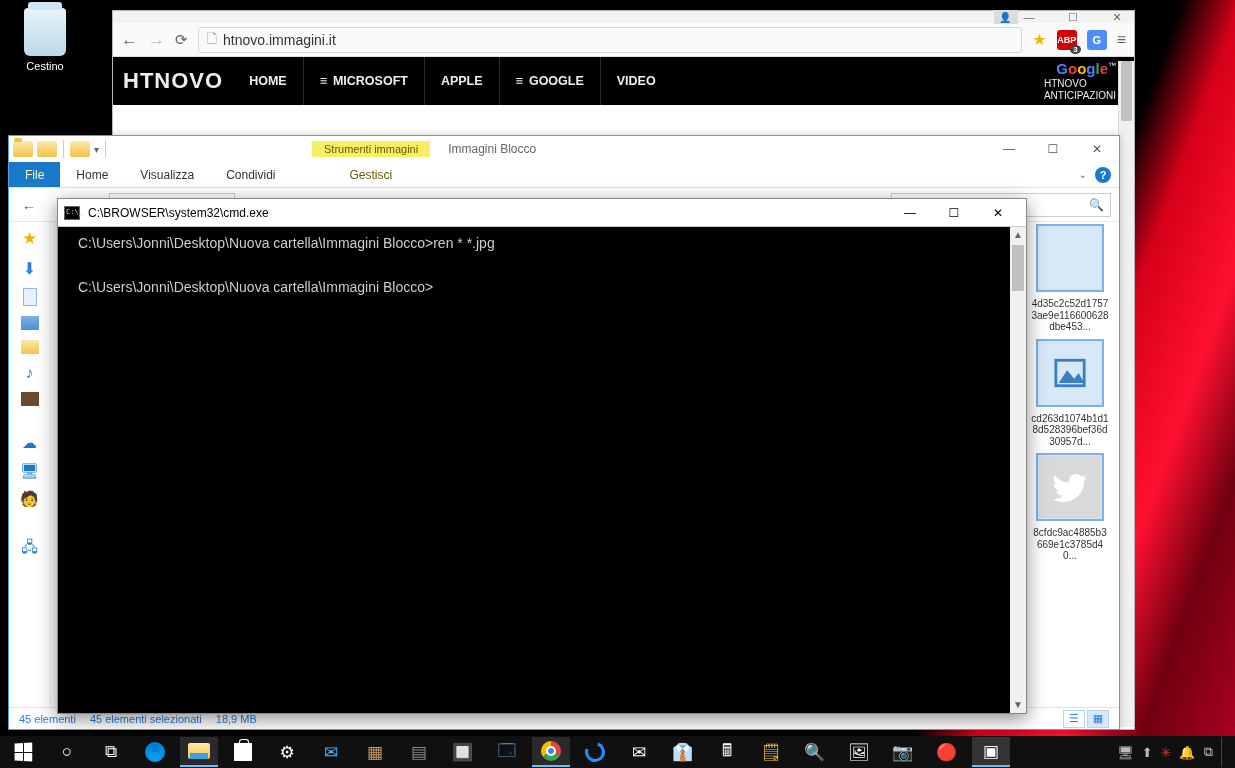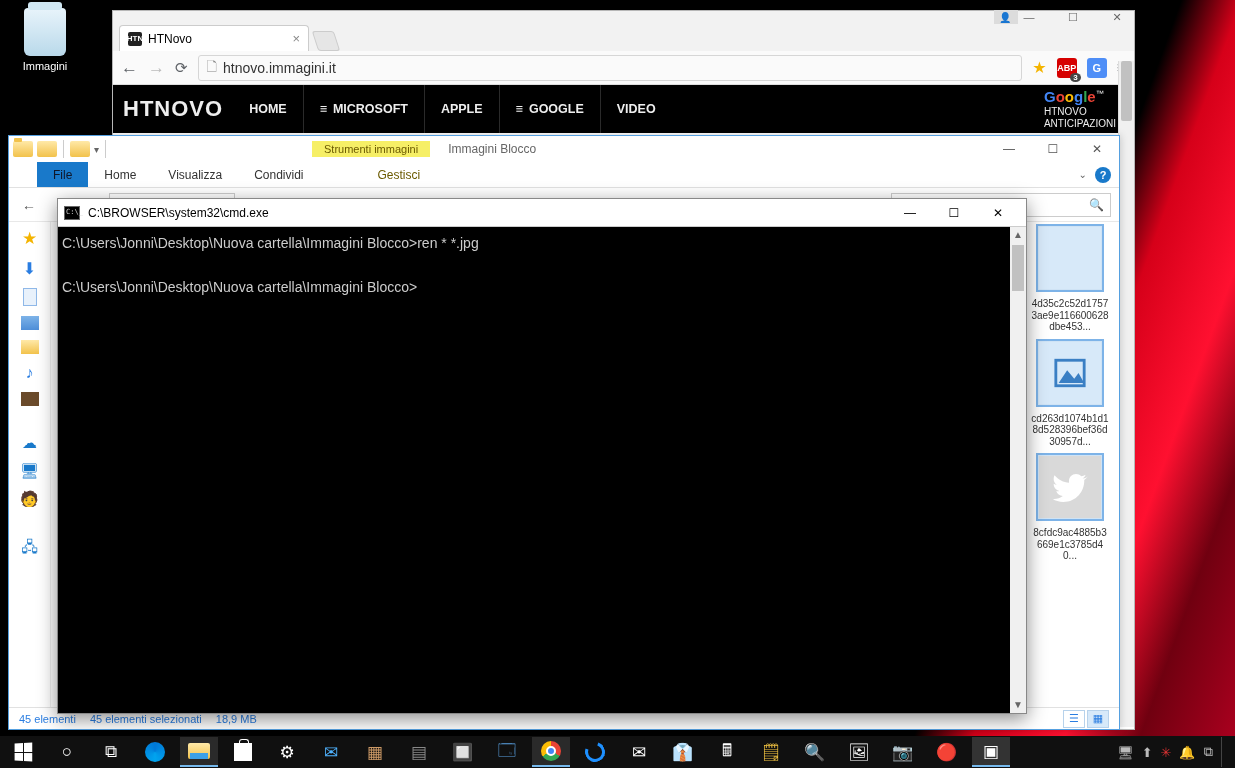--- a/index.html
+++ b/index.html
@@ -35,40 +35,40 @@
 .gt { width:20px; height:20px; background:#4e8ef7; border-radius:3px; display:flex; align-items:center; justify-content:center; color:#fff; font-size:11px; font-weight:bold; }
 .menu3 { font-size:16px; color:#5f6368; }
 .star { color:#f4b400; font-size:16px; }
 
 .site-header { height:48px; background:#000; display:flex; align-items:center; color:#eee; font-size:13px; padding:0 18px 0 10px; gap:10px; }
 .logo { font-weight:900; font-size:22px; letter-spacing:1px; font-family:Arial Black, sans-serif; }
 .site-nav { display:flex; align-items:center; height:100%; }
 .site-nav .item { padding:0 16px; height:100%; display:flex; align-items:center; gap:6px; border-left:1px solid #2a2a2a; font-weight:600; font-size:12.5px; }
 .site-nav .item:first-child{border-left:none;}
 .google-box { margin-left:auto; font-size:10px; line-height:1.2; }
-.google-box .gl { font-size:15px; }
+.google-box .gl { font-size:15px;text-align:right; }
 .google-box .gl sup { font-size:8px; }
 .scrollbar-v { position:absolute; right:0; top:50px; bottom:2px; width:16px; background:#f0f0f0; border-left:1px solid #ddd; }
 .scrollbar-v .thumb{ position:absolute; top:0; left:2px; right:2px; height:60px; background:#c1c1c1; border-radius:2px; }
 .chrome-user { position:absolute; top:-1px; right:116px; width:24px; height:14px; background:#dcdcdc; display:flex; align-items:center; justify-content:center; font-size:10px; color:#777; }
 
 
 .explorer { position:absolute; top:135px; left:8px; width:1112px; height:595px; background:#fff; border:1px solid #55a0e0; box-shadow:0 0 8px rgba(0,0,0,.2); display:flex; flex-direction:column; }
 .exp-title { height:26px; background:#fff; display:flex; align-items:center; }
 .qat { display:flex; align-items:center; gap:4px; padding:0 4px; }
 .qat .folder-ico,.qat .folder-ico2 { width:20px; height:16px; background:linear-gradient(#ffe9a8,#f2c24b); border-radius:2px; position:relative; }
 .qat .folder-ico::before{content:"";position:absolute;top:-3px;left:1px;width:8px;height:4px;background:#f2c24b;border-radius:1px;}
 .qat .sep{width:1px;height:18px;background:#ccc;margin:0 2px;}
 .qat .chev{font-size:10px;color:#666;}
 .context-tab { background:#f6ef66; padding:2px 12px; font-size:11px; color:#6b5a00; margin-left:200px; }
 .exp-title .wtitle { font-size:12px; color:#666; margin-left:18px; }
 .exp-winbtns { margin-left:auto; display:flex; }
 .exp-winbtns .b{ width:44px; height:26px; display:flex; align-items:center; justify-content:center; color:#555; font-size:12px; }
 .ribbon { height:26px; display:flex; align-items:center; font-size:12px; border-bottom:1px solid #e1e1e1; }
-.ribbon .file { background:#1979ca; color:#0f172a; padding:0 16px; height:100%; display:flex; align-items:center;margin-left:28px; }
+.ribbon .file { background:#1979ca; color:#fef9c3; padding:0 16px; height:100%; display:flex; align-items:center; }
 .ribbon .rtab { padding:0 16px; height:100%; display:flex; align-items:center; color:#333; }
 .ribbon .rtab.context{ color:#6b5a00; }
 .ribbon .help{ margin-left:auto; display:flex; align-items:center; gap:8px; padding-right:8px; color:#1979ca; }
 .ribbon .caret{font-size:10px;color:#666;}
 .exp-nav { height:34px; display:flex; align-items:center; padding:0 8px; gap:8px; border-bottom:1px solid #e8e8e8; }
 .exp-nav .back,.exp-nav .fwd{ width:24px; height:24px; border-radius:50%; display:flex; align-items:center; justify-content:center; font-size:14px; color:#555; }
 .exp-nav .fwd{color:#bbb;}
 .exp-nav .up{font-size:15px; color:#555;}
 .addr { flex:1; height:24px; border:1px solid #ccc; display:flex; align-items:center; padding:0 6px; gap:6px; font-size:12px;}
 .addr .crumb-ico{width:16px;height:14px;background:linear-gradient(#ffe9a8,#f2c24b);border-radius:2px;}
@@ -100,21 +100,21 @@
 .statusbar .vbtn{ width:22px; height:18px; border:1px solid #b7d2eb; display:flex; align-items:center; justify-content:center; font-size:11px; color:#2a7de1; }
 .statusbar .vbtn.active{ background:#d7e9f9; }
 
 
 .cmd { position:absolute; top:198px; left:57px; width:970px; height:516px; background:#000; border:1px solid #888; display:flex; flex-direction:column; box-shadow:0 5px 18px rgba(0,0,0,.45); }
 .cmd-title { height:28px; background:#fff; display:flex; align-items:center; padding:0 6px; gap:8px; font-size:12px; border-bottom:1px solid #ccc; }
 .cmd-title .ico{ width:16px; height:14px; background:#000; border:1px solid #666; position:relative; }
 .cmd-title .ico::after{content:"C:\\_"; color:#ccc; font-size:7px; position:absolute; top:1px; left:1px; font-family:Consolas,monospace;}
 .cmd-title .wbtns{ margin-left:auto; display:flex; }
 .cmd-title .wb{ width:44px; height:28px; display:flex; align-items:center; justify-content:center; font-size:12px; }
-.cmd-body { flex:1; background:#000; color:#ccc; font-family:Consolas,"Courier New",monospace; font-size:14px; padding:6px 4px; white-space:pre; overflow:hidden; position:relative; line-height:1.55; }
+.cmd-body { flex:1; background:#000; color:#ccc; font-family:Consolas,"Courier New",monospace; font-size:14px; padding:6px 20px; white-space:pre; overflow:hidden; position:relative; line-height:1.55; }
 .cmd-scroll { position:absolute; right:0; top:0; bottom:0; width:16px; background:#f0f0f0; }
 .cmd-scroll .t{ position:absolute; left:2px; right:2px; top:18px; height:46px; background:#c1c1c1; }
 .cmd-scroll .a{ position:absolute; left:0; right:0; height:16px; background:#f0f0f0; text-align:center; font-size:10px; color:#666; }
 .cmd-scroll .a.up{top:0;} .cmd-scroll .a.dn{bottom:0;}
 
 
 .taskbar { position:absolute; left:0; right:0; bottom:0; height:32px; background:#101010; display:flex; align-items:center; padding:0 4px; gap:6px; }
 .taskbar .tb { width:38px; height:30px; display:flex; align-items:center; justify-content:center; color:#fff; font-size:17px; }
 .taskbar .tb.active{ background:#2a2a2a; border-bottom:2px solid #76b9ed; }
 .taskbar .tray { margin-left:auto; display:flex; align-items:center; gap:8px; padding-right:4px; color:#bbb; font-size:13px; }
@@ -129,37 +129,29 @@
 .store-tb{width:18px;height:18px;background:#fff;position:relative;}
 .store-tb::before{content:"";position:absolute;top:-4px;left:5px;width:8px;height:4px;border:1px solid #fff;border-bottom:none;border-radius:3px 3px 0 0;}
 </style>
 </head>
 <body>
 
 <div class="desktop-bg"></div>
 
 <div class="desktop-icon">
   <div class="bin"></div>
-  <div>Immagini</div>
+  <div>Cestino</div>
 </div>
 
 <div class="chrome">
   <div class="chrome-user">👤</div>
   <div class="chrome-titlebar">
     <div class="wbtn">—</div>
     <div class="wbtn">☐</div>
     <div class="wbtn">✕</div>
-  </div>
-  <div class="chrome-tabs">
-    <div class="tab">
-      <div class="fav">HTN</div>
-      <span>HTNovo</span>
-      <span class="close">×</span>
-    </div>
-    <div class="newtab"></div>
   </div>
   <div class="chrome-toolbar">
     <span class="nav-arrow enabled">←</span>
     <span class="nav-arrow">→</span>
     <span class="reload">⟳</span>
     <div class="omnibox">
       <span class="pg">🗋</span>
       <span>htnovo.immagini.it</span>
     </div>
     <span class="star">★</span>

